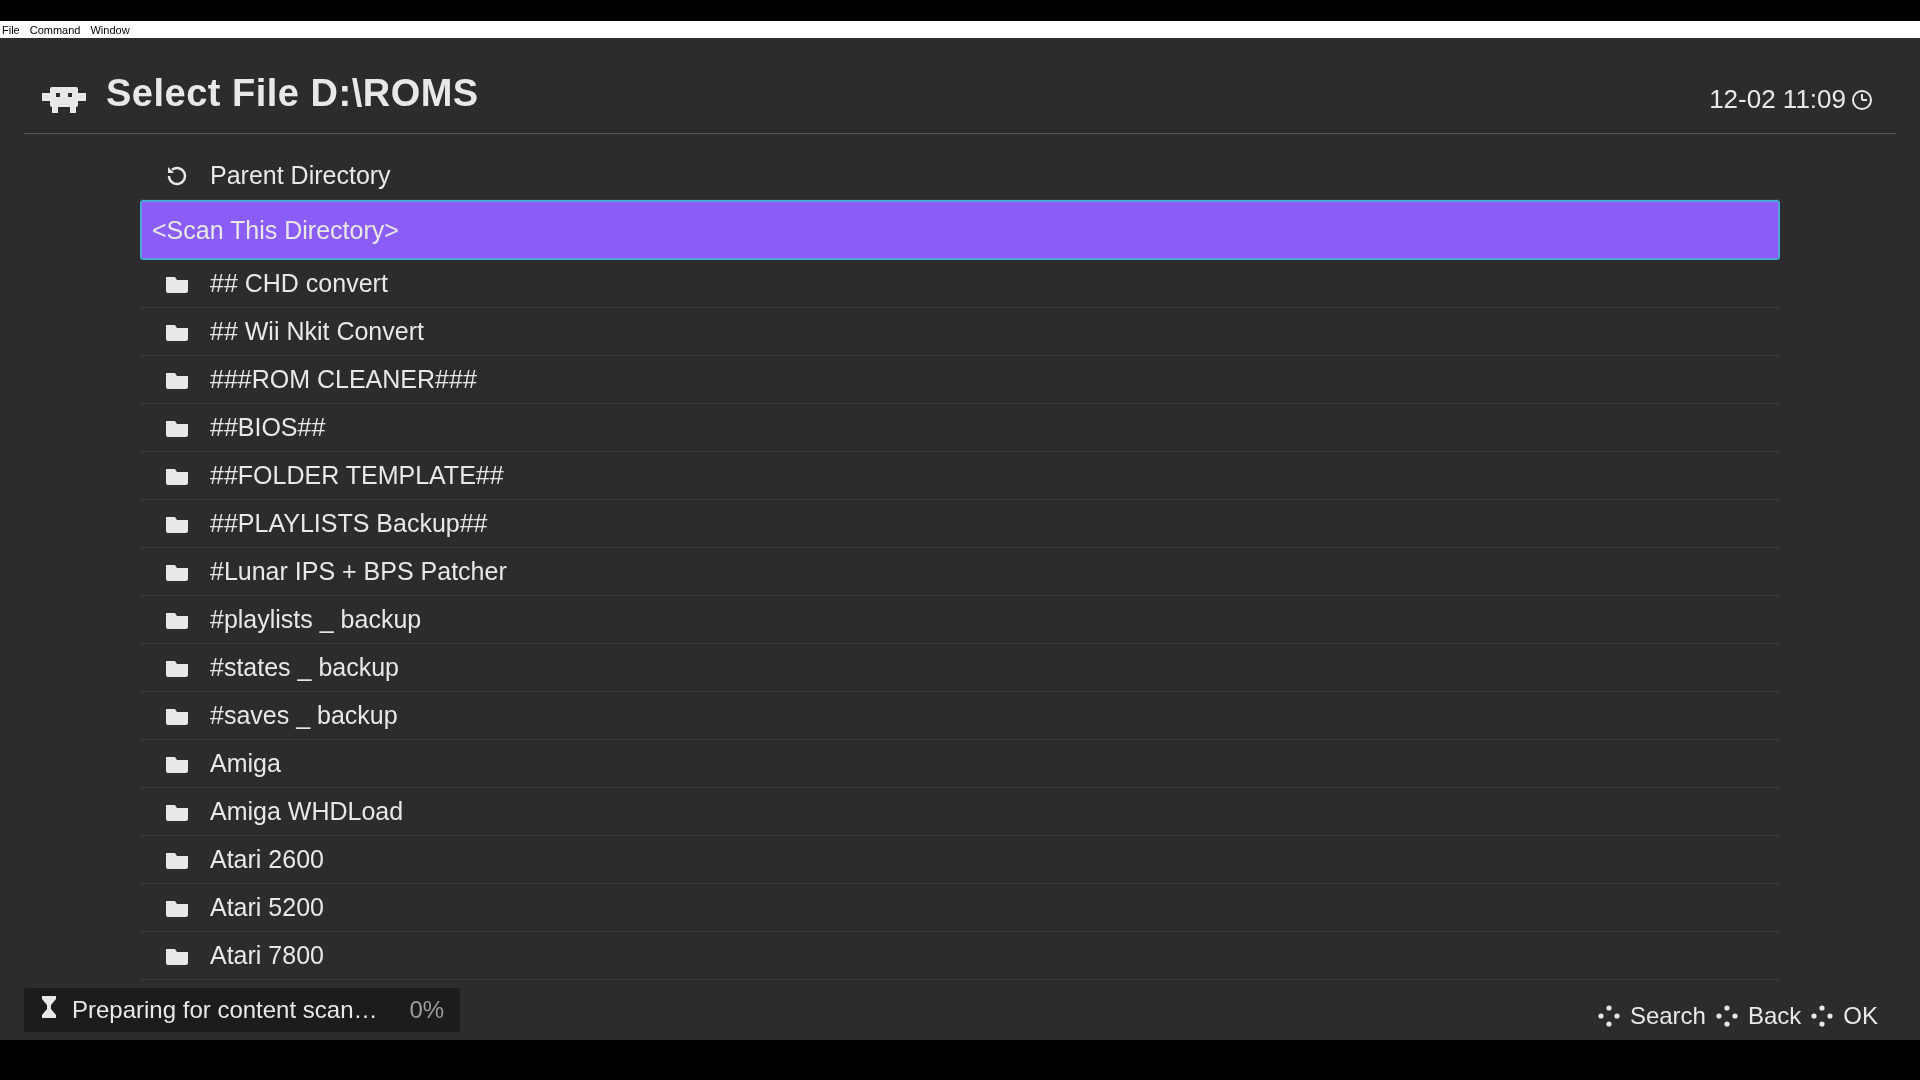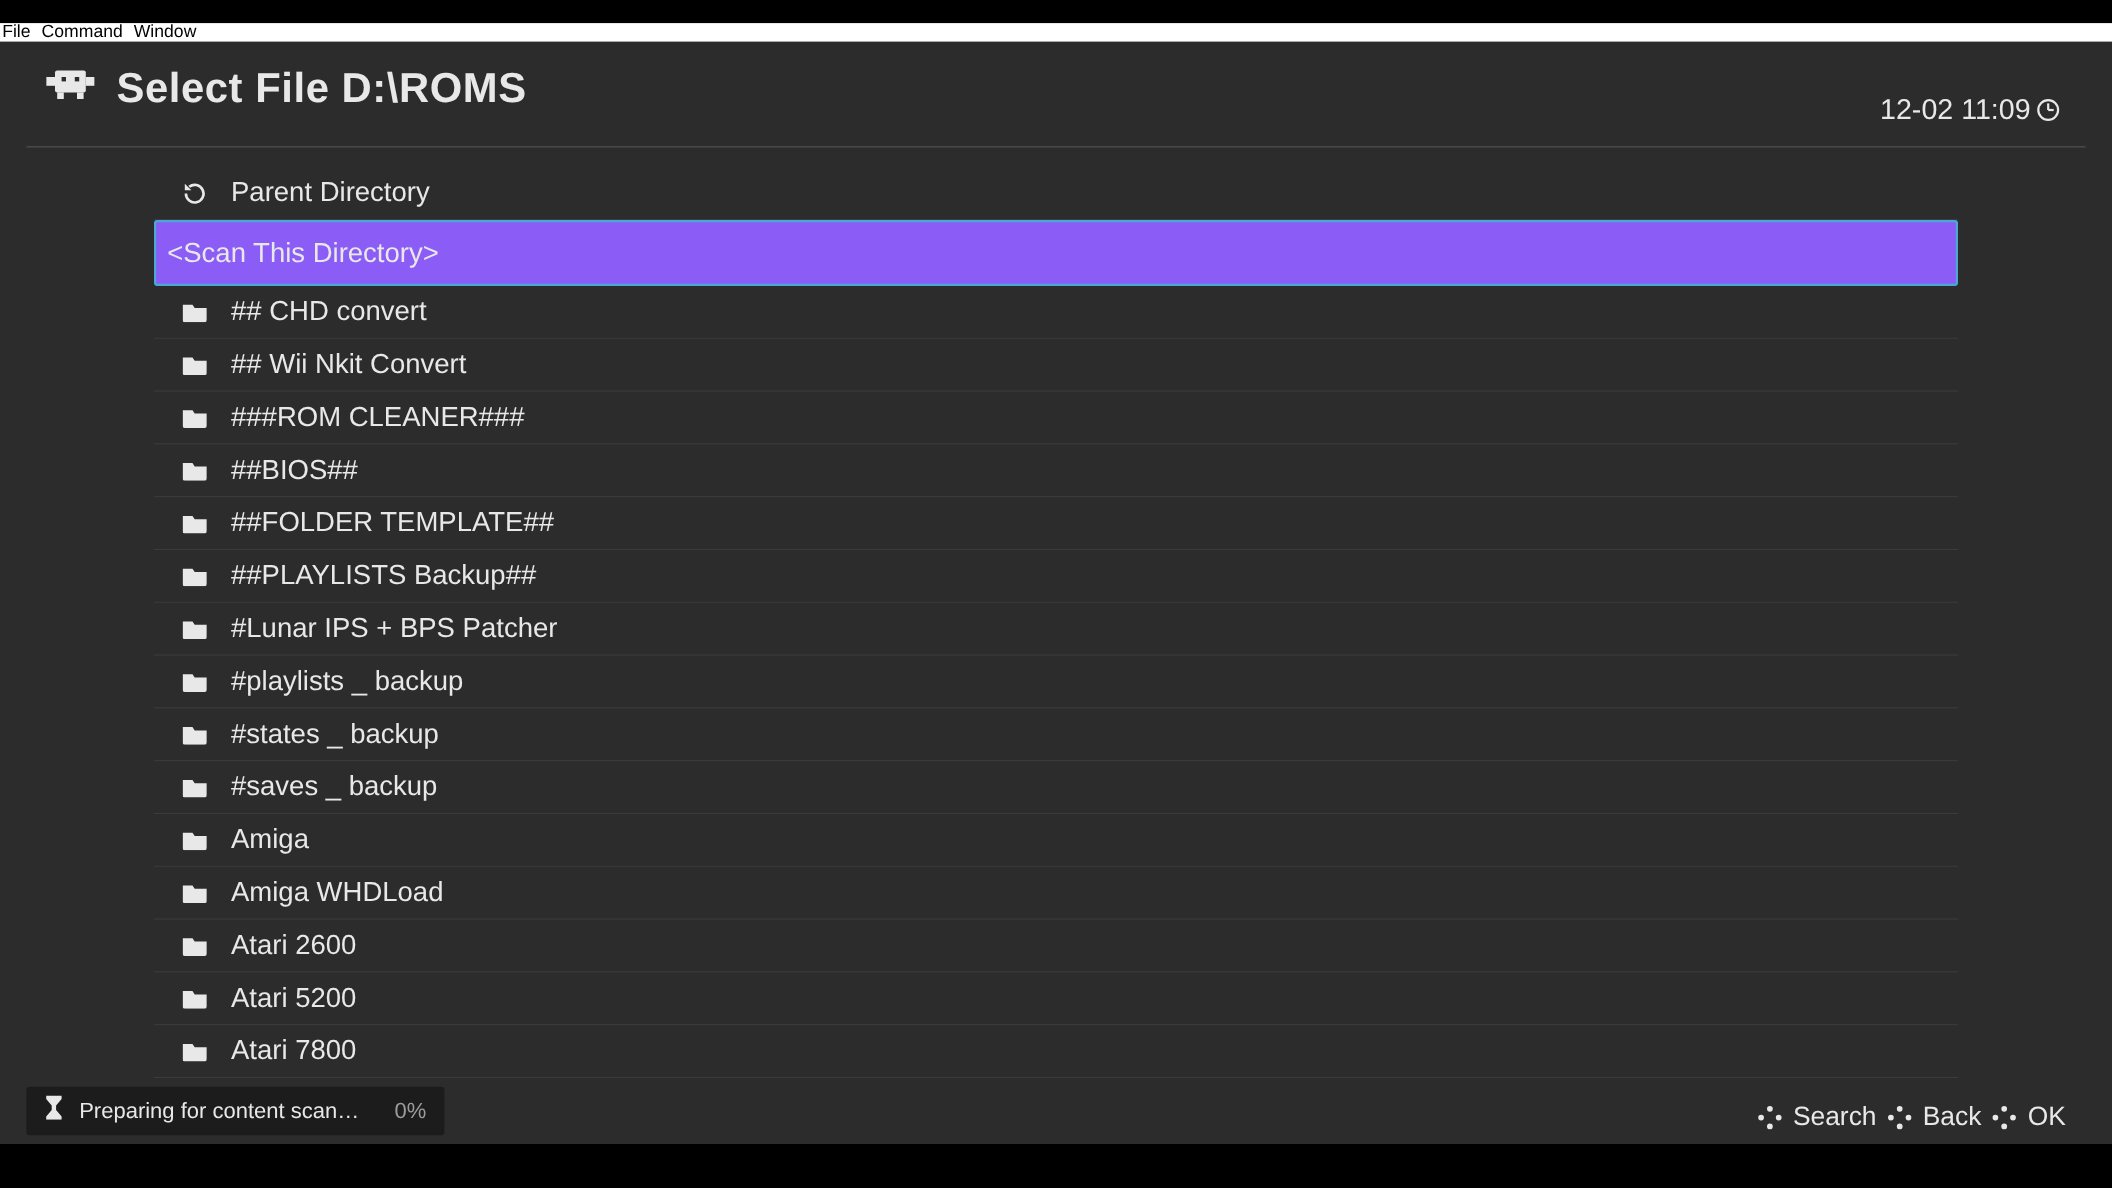--- a/index.html
+++ b/index.html
@@ -1,37 +1,37 @@
 <!DOCTYPE html>
 <html><head>
 <meta charset="utf-8">
 <style>
   * { margin: 0; padding: 0; box-sizing: border-box; }
   html, body { width: 1920px; height: 1080px; overflow: hidden; font-family: "Segoe UI", Arial, sans-serif; background: #000; }
   .letterbox-top { width: 100%; height: 21px; background: #000; }
-  .menubar { position: absolute; top: 21px; left: 0; width: 100%; height: 17px; background: #fff; font-size: 16px; color: #000; display: flex; align-items: center; padding-left: 2px; gap: 10px; }
+  .menubar { position: absolute; top: 21px; left: 0; width: 100%; height: 17px; background: #fff; font-size: 11px; color: #000; display: flex; align-items: center; padding-left: 2px; gap: 10px; }
   .menubar span { cursor: default; }
   .app { position: absolute; top: 38px; left: 0; width: 100%; height: 1002px; background: #2c2c2c; color: #e8e8e8; }
-  .header { display: flex; align-items: flex-start; padding: 22px 48px 18px 42px; }
+  .header { display: flex; align-items: flex-end; padding: 22px 48px 18px 42px; }
   .logo { width: 44px; height: 32px; margin-right: 20px; display: flex; align-items: center; }
   .title { font-size: 38px; font-weight: 600; letter-spacing: 0.5px; flex: 1; }
   .clock { font-size: 26px; font-weight: 500; display: flex; align-items: center; gap: 6px; margin-top: 24px; }
   .clock-icon { width: 20px; height: 20px; border: 2px solid #e8e8e8; border-radius: 50%; position: relative; display:inline-block; }
   .clock-icon::before { content:""; position:absolute; width:2px; height:6px; background:#e8e8e8; top:2px; left:calc(50% - 1px); }
   .clock-icon::after { content:""; position:absolute; width:5px; height:2px; background:#e8e8e8; top:calc(50% - 1px); left:50%; }
   .hr { height: 1px; background: #555; margin: 0 24px; }
   .list { margin: 18px 140px 0 140px; }
   .row { display: flex; align-items: center; height: 48px; border-bottom: 1px solid #3b3b3b; padding-left: 22px; font-size: 25px; font-weight: 500; }
   .row.last-cut { height: 44px; border-bottom: none; overflow: hidden; }
   .row .ricon { width: 30px; display:flex; justify-content:center; margin-right: 18px; }
   .row.selected { border: 2px solid #4aa8d8; border-radius: 3px; background: #8b5cf6; padding-left: 10px; height: 60px; }
   .row.selected .label { margin-left: 0; }
   .folder-svg { width: 22px; height: 18px; }
   .back-svg { width:24px; height:24px; }
-  .status { position: absolute; bottom: 8px; left: 24px; background: #1c1c1c; border-radius: 3px; padding: 8px 16px; display: flex; align-items: center; gap: 14px; font-size: 20px; }
+  .status { position: absolute; bottom: 8px; left: 24px; background: #1c1c1c; border-radius: 3px; padding: 8px 16px; display: flex; align-items: center; gap: 14px; font-size: 24px; }
   .status .pct { color: #9c9c9c; margin-left: 18px; }
   .hourglass { width: 18px; height: 22px; }
   .footer-actions { position: absolute; bottom: 10px; right: 42px; display: flex; align-items: center; gap: 10px; font-size: 24px; }
   .footer-actions .grp { display: flex; align-items: center; gap: 10px; }
   .dpad { width: 22px; height: 22px; }
   .letterbox-bottom { position:absolute; top: 1040px; left:0; width:100%; height:40px; background:#000; }
 </style>
 </head>
 <body>
 

